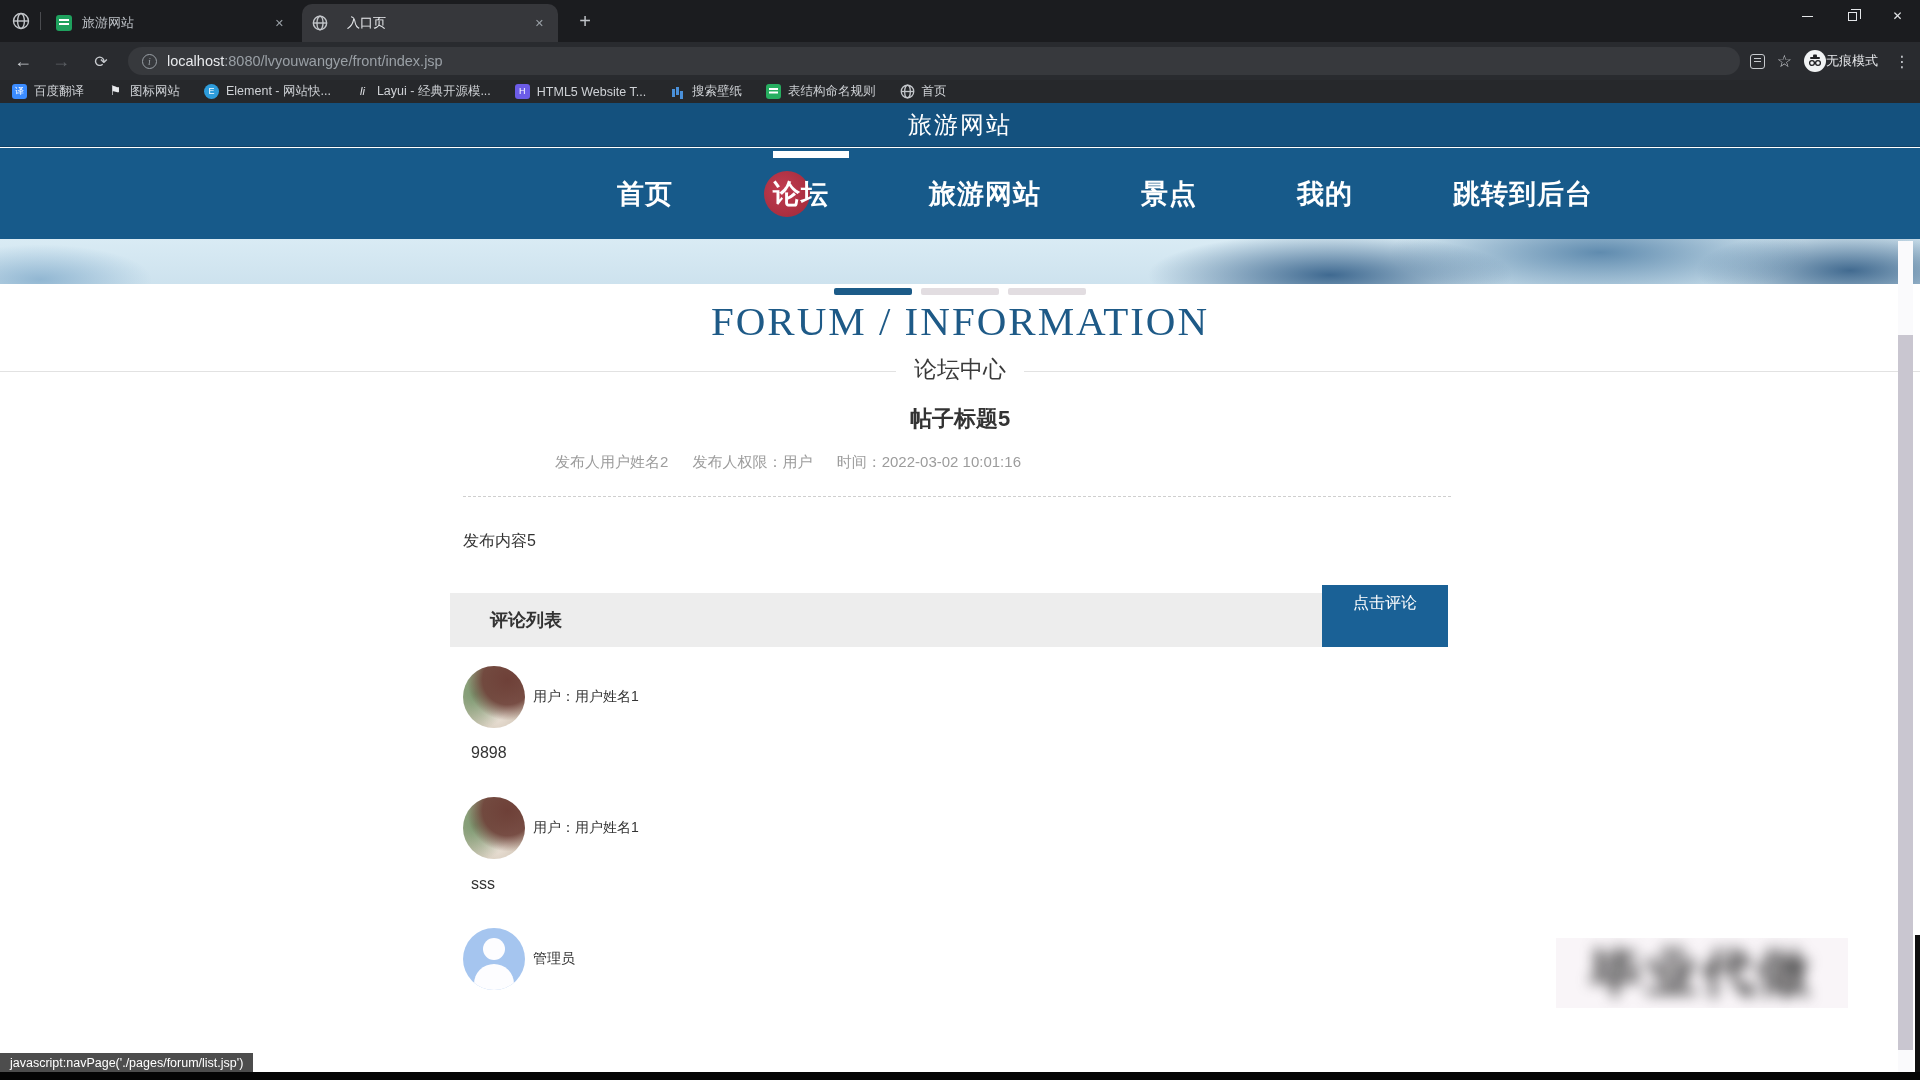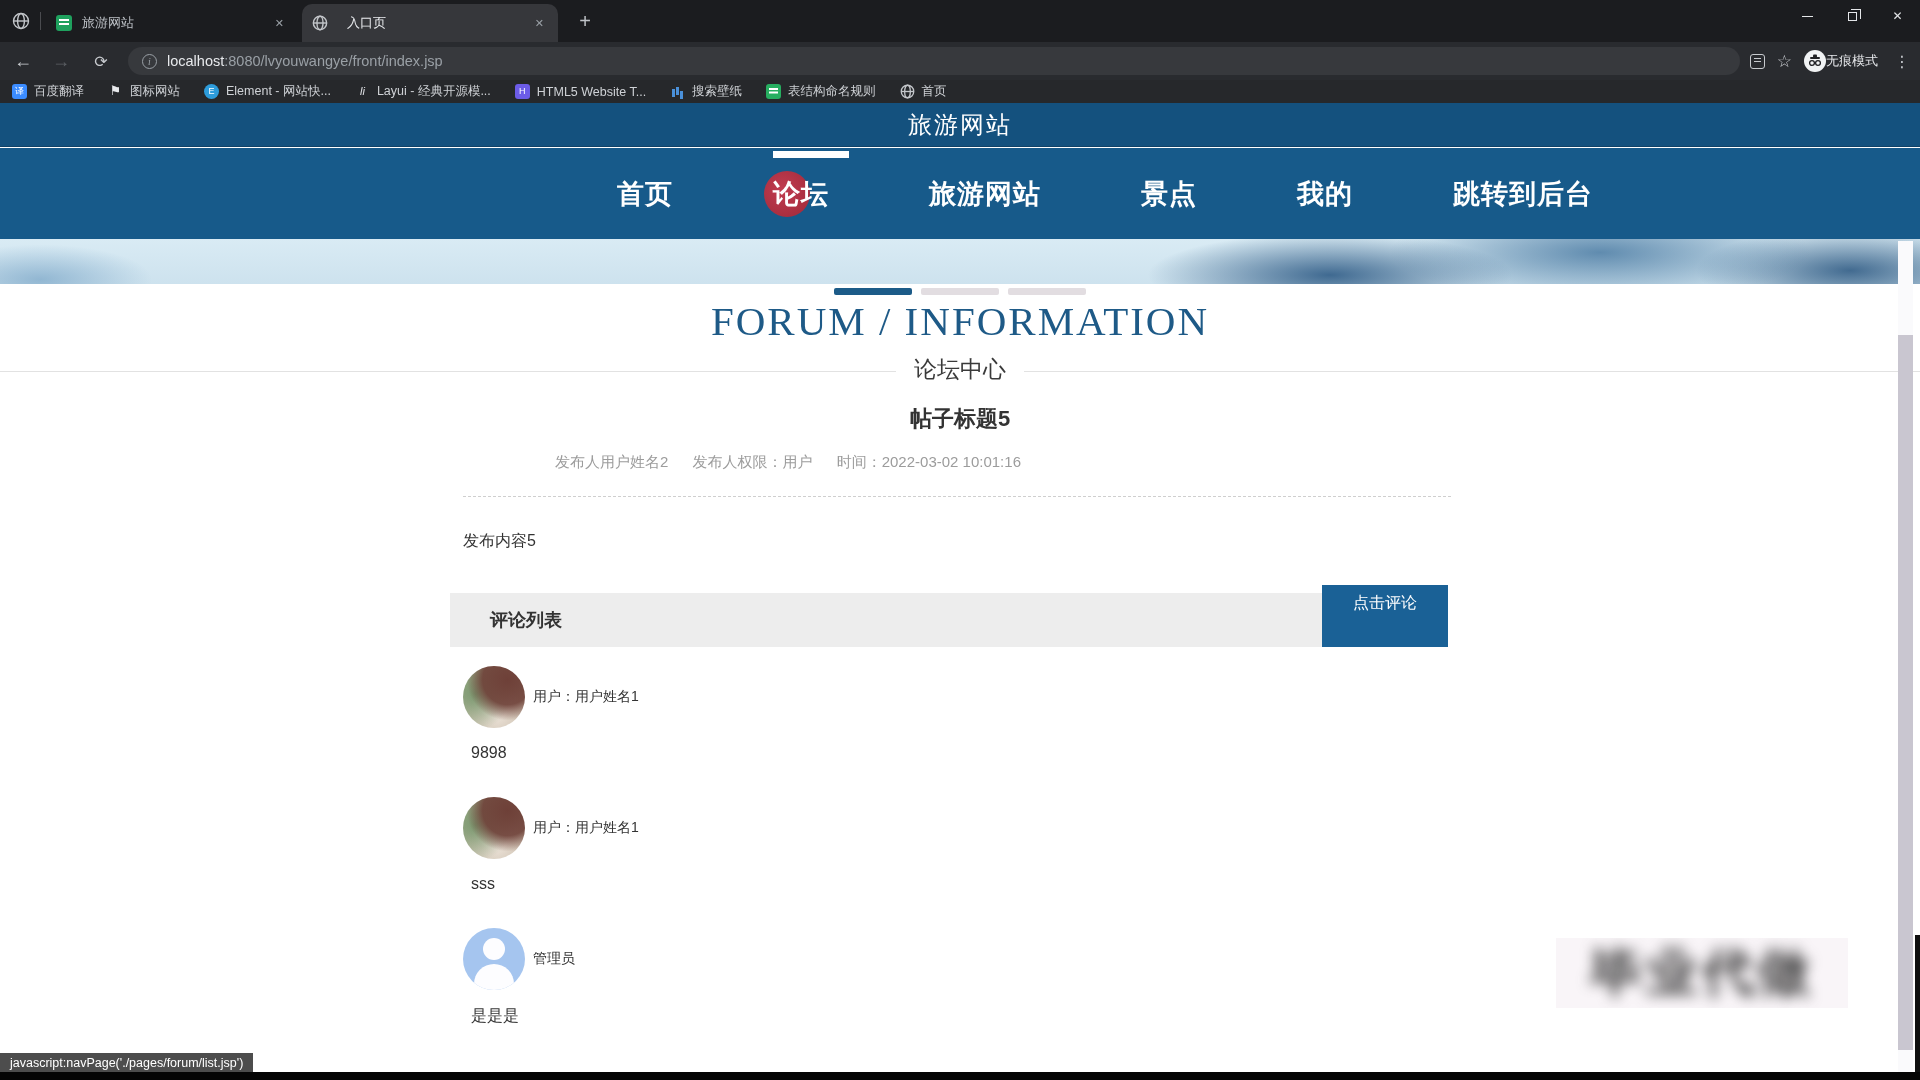--- a/index.html
+++ b/index.html
@@ -289,21 +289,20 @@
       <div class="cauthor">用户：用户姓名1</div>
     </div>
     <div class="cbody">sss</div>
   </div>
 
   <div class="comment c3">
     <div class="crow">
       <div class="avatar avatar-default"></div>
       <div class="cauthor">管理员</div>
     </div>
-    <div class="cbody">是是是</div>
   </div>
 
   <div class="scroll-track"></div>
   <div class="scroll-thumb"></div>
   <div class="watermark">
       <span>毕业代做</span>
     </div>
   <div class="right-edge"></div>
   <div class="status-tip">javascript:navPage('./pages/forum/list.jsp')</div>
   <div class="bottom-strip"></div>

